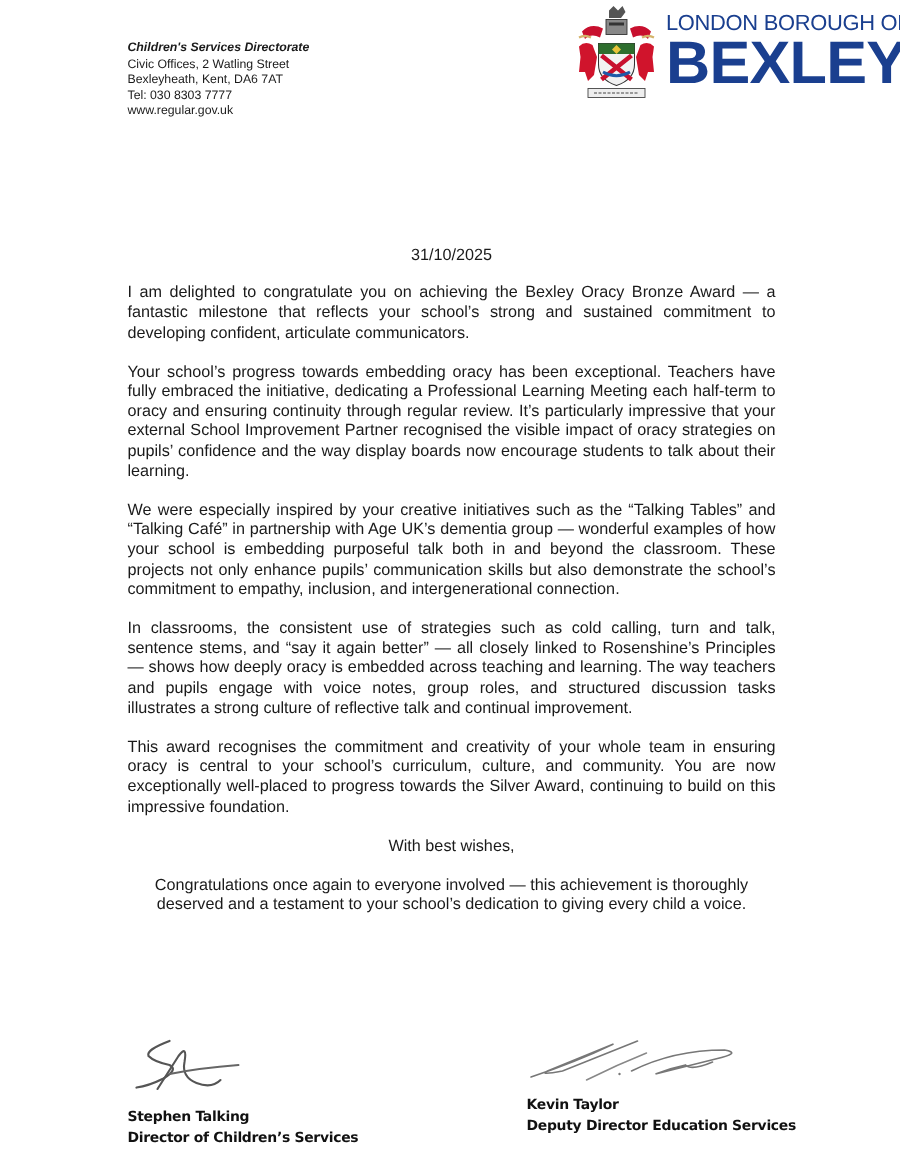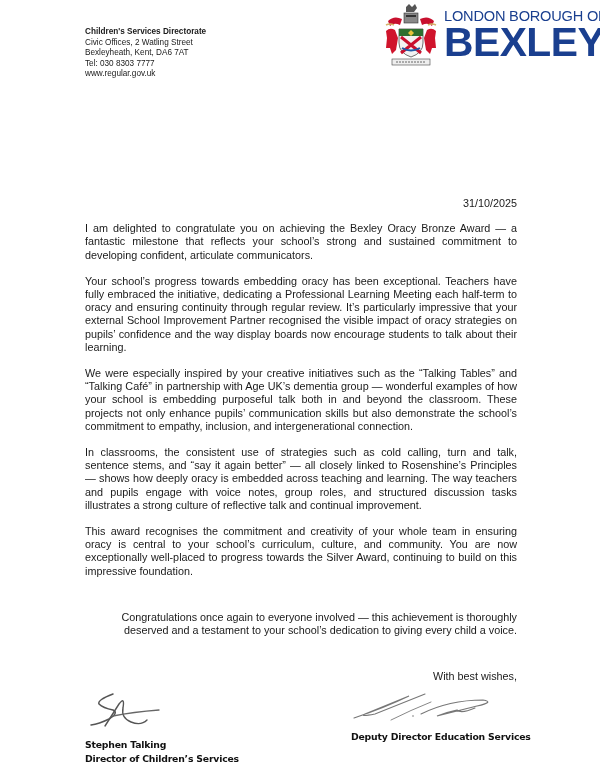--- a/index.html
+++ b/index.html
@@ -4,40 +4,40 @@
 <style>
   html, body { margin: 0; padding: 0; background: #ffffff; }
   body {
     width: 600px; height: 781px; position: relative; overflow: hidden;
     font-family: "Liberation Sans", sans-serif; color: #1a1a1a;
   }
   .address {
     position: absolute; left: 85px; top: 27px;
     font-size: 8.2px; line-height: 10.6px;
   }
-  .address .dept { font-weight: bold; }
+  .address .dept { font-weight: bold; font-style: italic; }
   .logo {
     position: absolute; left: 380px; top: 3px; width: 215px; height: 64px;
   }
   .crest { position: absolute; left: 0; top: 0; width: 62px; height: 64px; }
   .logo-text { position: absolute; left: 64px; top: 5px; color: #1a3f8f; }
   .logo-small {
     font-size: 14.6px; letter-spacing: -0.2px; line-height: 16px;
     white-space: nowrap;
   }
   .logo-big {
     font-size: 40px; font-weight: bold; line-height: 38px;
     letter-spacing: -0.5px; margin-top: -1px; transform: scaleX(1.02); transform-origin: left;
   }
   .body-text {
     position: absolute; left: 85px; top: 164px; width: 432px;
     font-size: 10.8px; line-height: 13.2px;
   }
   .body-text p { margin: 0 0 13px 0; text-align: justify; }
-  .body-text p.left { text-align: right; margin-top: 33px; }
+  .body-text p.left { text-align: center; }
   .date { margin-bottom: 12px !important; }
   .sig-block { position: absolute; }
   .sig-left { left: 85px; top: 688px; }
   .sig-right { left: 351px; top: 690px; }
   .sig-img { display: block; }
   .sig-name, .sig-title {
     font-family: "DejaVu Sans", sans-serif; font-weight: bold;
     font-size: 9.3px; line-height: 14px; letter-spacing: -0.2px; color: #111;
     white-space: nowrap;
   }
@@ -83,35 +83,36 @@
   </div>
 </div>
 
 <div class="body-text">
   <p class="left date">31/10/2025</p>
   <p>I am delighted to congratulate you on achieving the Bexley Oracy Bronze Award — a fantastic milestone that reflects your school’s strong and sustained commitment to developing confident, articulate communicators.</p>
   <p>Your school’s progress towards embedding oracy has been exceptional. Teachers have fully embraced the initiative, dedicating a Professional Learning Meeting each half-term to oracy and ensuring continuity through regular review. It’s particularly impressive that your external School Improvement Partner recognised the visible impact of oracy strategies on pupils’ confidence and the way display boards now encourage students to talk about their learning.</p>
   <p>We were especially inspired by your creative initiatives such as the “Talking Tables” and “Talking Café” in partnership with Age UK’s dementia group — wonderful examples of how your school is embedding purposeful talk both in and beyond the classroom. These projects not only enhance pupils’ communication skills but also demonstrate the school’s commitment to empathy, inclusion, and intergenerational connection.</p>
   <p>In classrooms, the consistent use of strategies such as cold calling, turn and talk, sentence stems, and “say it again better” — all closely linked to Rosenshine’s Principles — shows how deeply oracy is embedded across teaching and learning. The way teachers and pupils engage with voice notes, group roles, and structured discussion tasks illustrates a strong culture of reflective talk and continual improvement.</p>
   <p>This award recognises the commitment and creativity of your whole team in ensuring oracy is central to your school’s curriculum, culture, and community. You are now exceptionally well-placed to progress towards the Silver Award, continuing to build on this impressive foundation.</p>
+  <p class="left">With best wishes,</p>
   <p class="left">Congratulations once again to everyone involved — this achievement is thoroughly deserved and a testament to your school’s dedication to giving every child a voice.</p>
-  <p class="left">With best wishes,</p>
 </div>
 
 <div class="sig-block sig-left">
   <svg class="sig-img" width="110" height="50" viewBox="0 0 110 50">
     <path d="M28 6 q-16 6 -14 10 q4 4 14 6 q6 3 -4 9 q-10 5 -18 6" stroke="#555" stroke-width="1.5" fill="none" stroke-linecap="round"></path>
     <path d="M20 38 l14 -22 q6 -8 4 4 q-2 10 8 14 q10 4 16 -2" stroke="#555" stroke-width="1.4" fill="none" stroke-linecap="round"></path>
     <path d="M28 28 q20 -4 46 -6" stroke="#666" stroke-width="1.3" fill="none" stroke-linecap="round"></path>
   </svg>
   <div class="sig-name">Stephen Talking</div>
   <div class="sig-title">Director of Children’s Services</div>
 </div>
 
 <div class="sig-block sig-right">
   <svg class="sig-img" width="150" height="40" viewBox="0 0 150 40">
     <path d="M3 28 q30 -10 55 -22 l-44 18 q-6 3 10 0 l50 -20" stroke="#777" stroke-width="1.1" fill="none" stroke-linecap="round"></path>
     <path d="M40 30 q20 -10 40 -18" stroke="#888" stroke-width="1" fill="none" stroke-linecap="round"></path>
     <path d="M70 24 q28 -14 62 -14 q12 2 -6 6 l-40 10 q10 -4 20 -6 q4 4 18 -2" stroke="#777" stroke-width="1.1" fill="none" stroke-linecap="round"></path>
     <circle cx="62" cy="26" r="0.8" fill="#777"></circle>
   </svg>
+  <div class="sig-name">Kevin Taylor</div>
   <div class="sig-title">Deputy Director Education Services</div>
 </div>
 
 </body></html>

